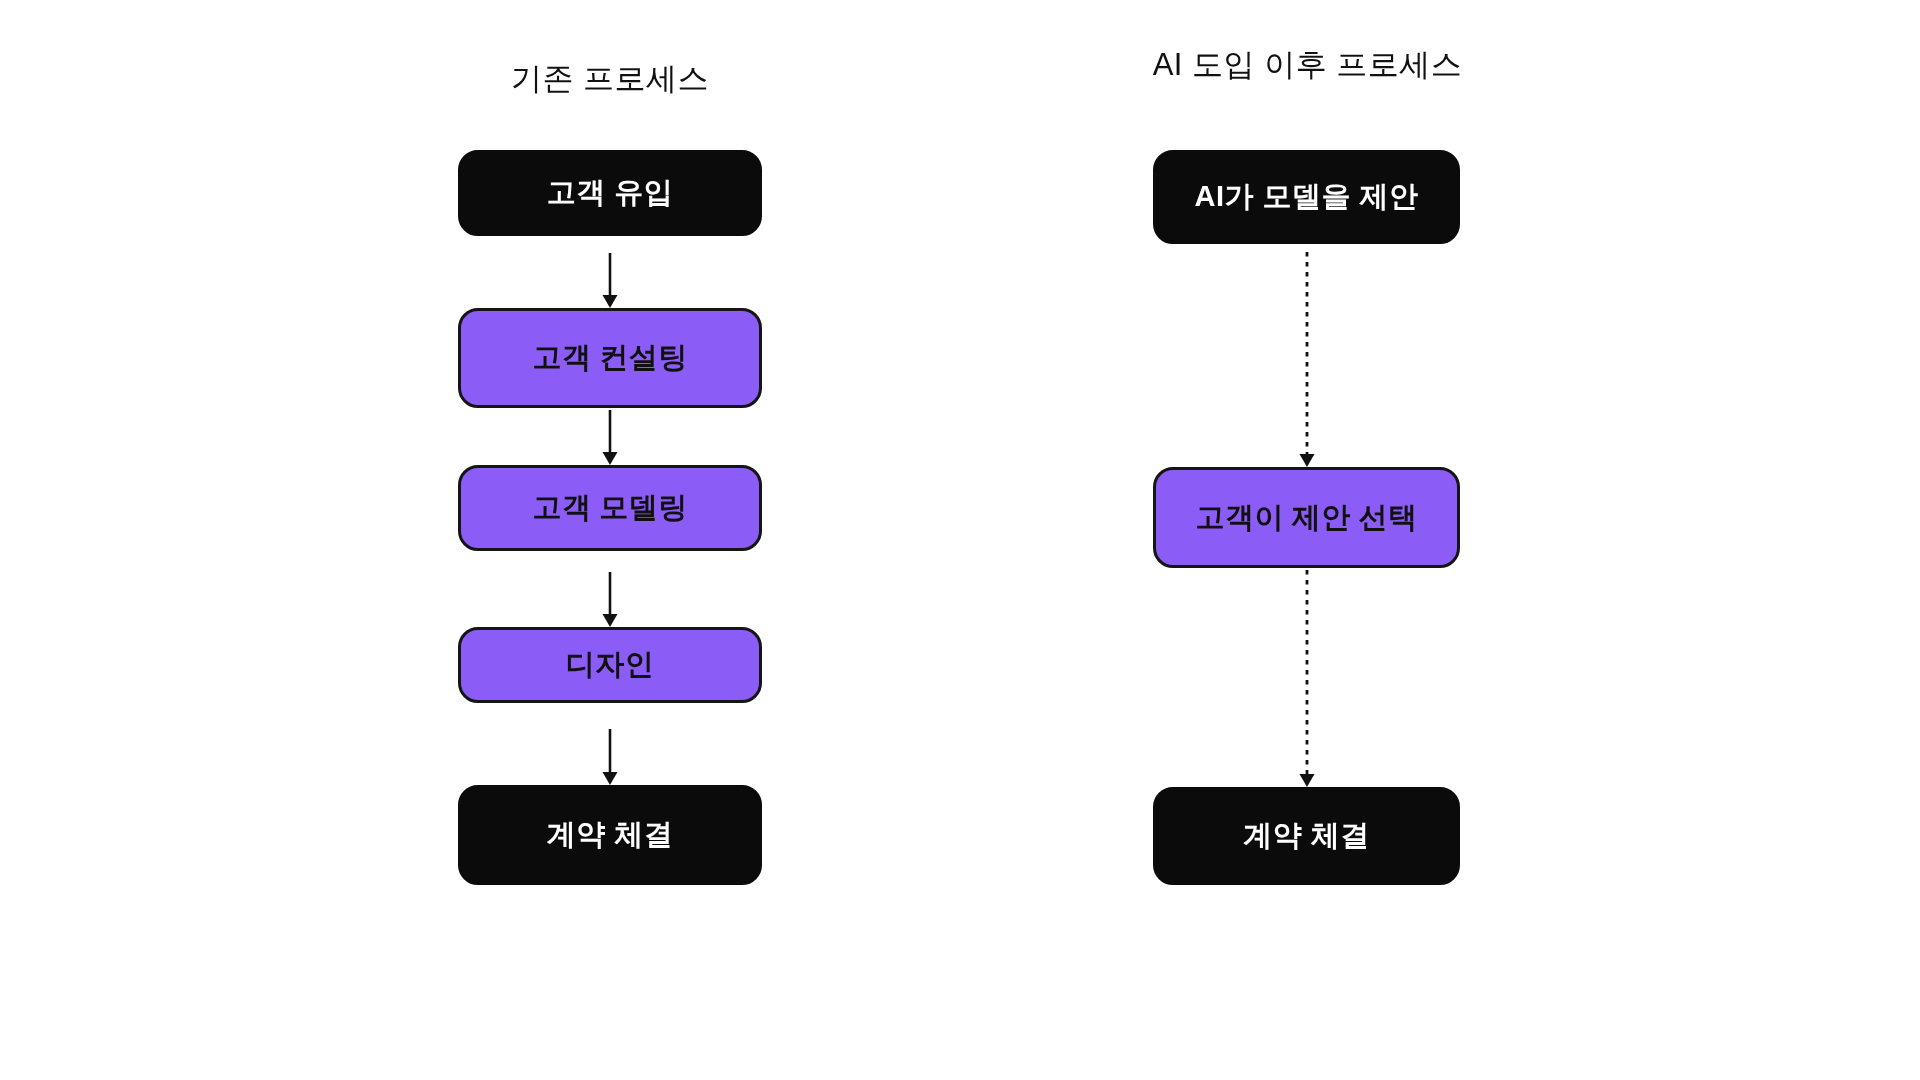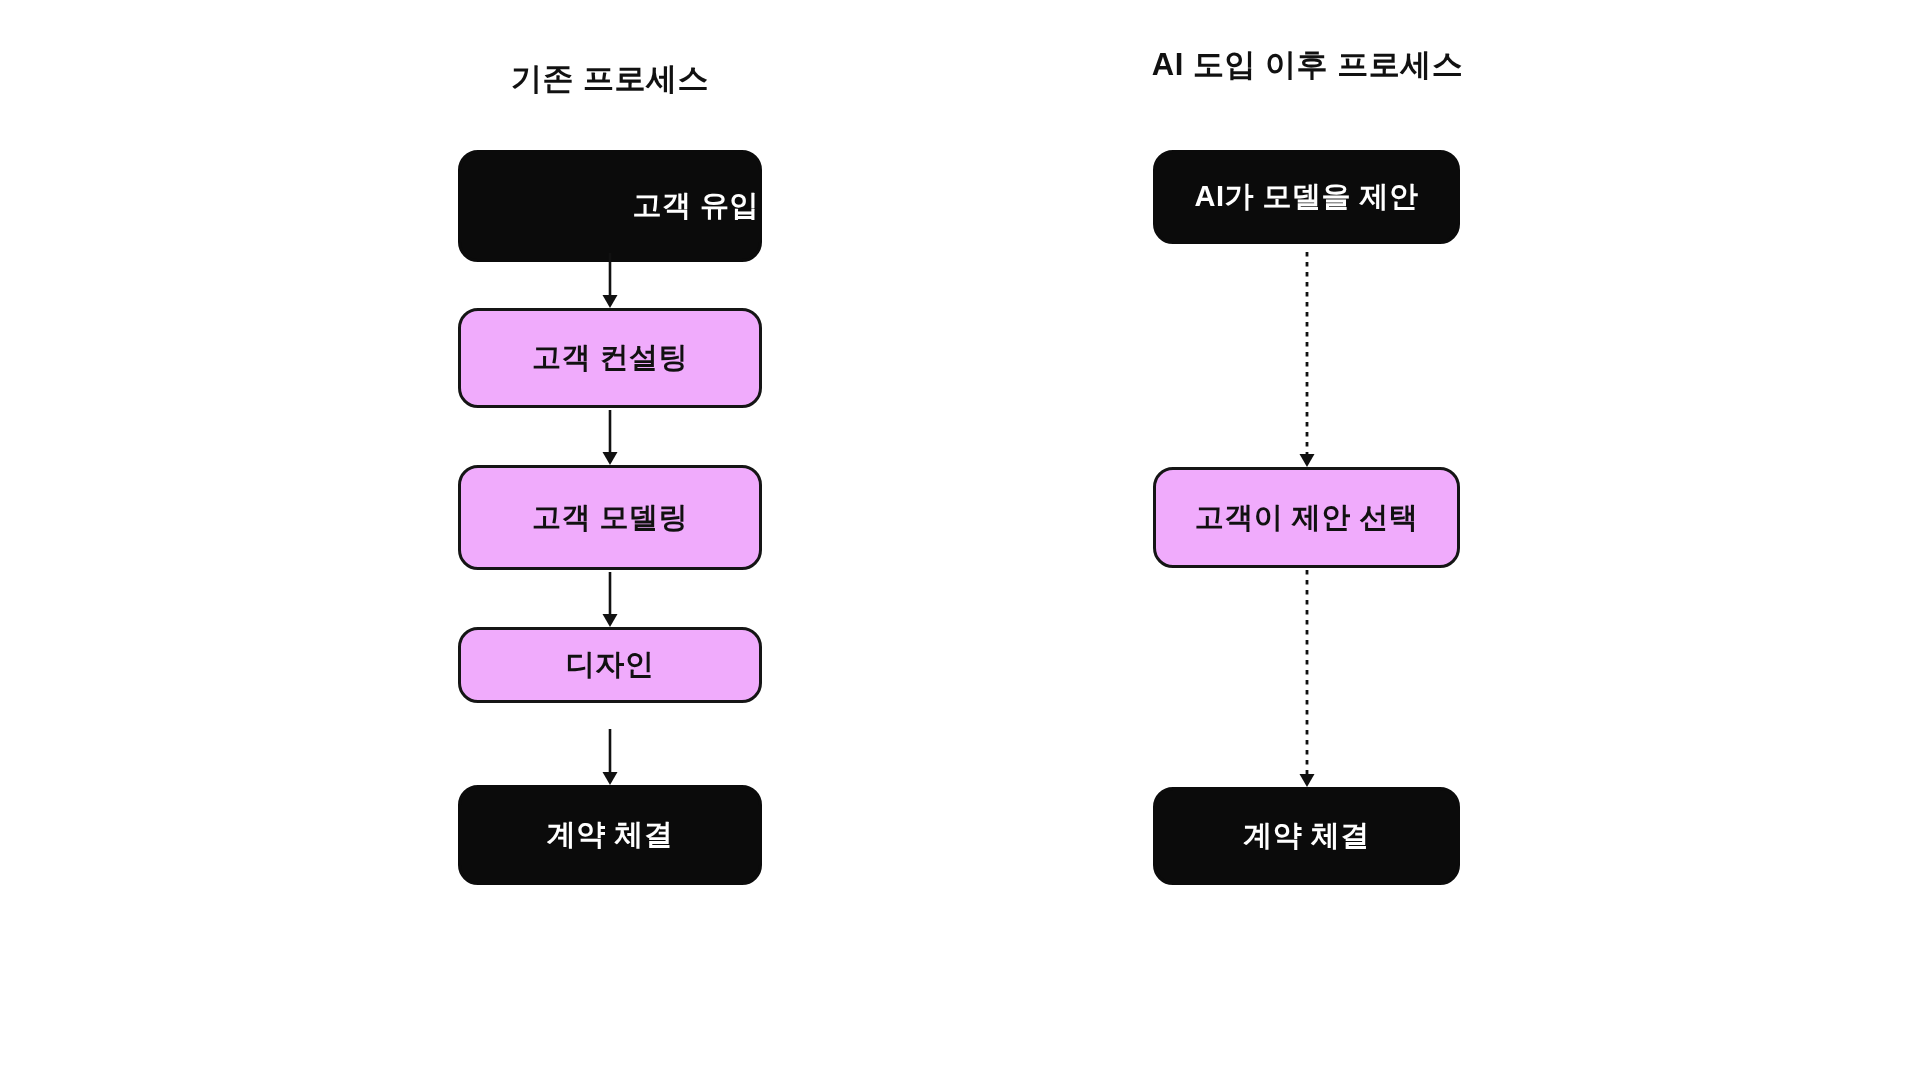--- a/index.html
+++ b/index.html
@@ -11,21 +11,21 @@
   }
   .canvas {
     position: relative;
     width: 1920px; height: 1080px;
     background: #ffffff;
   }
   .col-title {
     position: absolute;
     text-align: center;
     font-size: 31px;
-    font-weight: 700;
+    font-weight: 400;
     color: #111111;
     letter-spacing: 0.5px;
     white-space: nowrap;
   }
   .col-title.left  { left: 458px; width: 304px; top: 58px; }
   .col-title.right { left: 1130px; width: 355px; top: 44px; }
   .flow-node {
     position: absolute;
     display: flex;
     align-items: center;
@@ -35,29 +35,30 @@
     font-weight: 700;
     letter-spacing: 0.5px;
     white-space: nowrap;
   }
   .flow-node.filled {
     background: #0b0b0b;
     color: #ffffff;
     border: 3.5px solid #0b0b0b;
   }
   .flow-node.outline {
-    background: #f0abfc;
+    background: #8b5cf6;
     color: #111111;
     border: 3.5px solid #151515;
+    font-family: Liberation Serif, serif;
   }
   
   .ln { left: 458px; width: 304px; }
-  .ln1 { top: 150px; height: 112px; justify-content: flex-end; }
+  .ln1 { top: 150px; height: 86px; }
   .ln2 { top: 308px; height: 100px; }
-  .ln3 { top: 465px; height: 105px; }
+  .ln3 { top: 465px; height: 86px; }
   .ln4 { top: 627px; height: 76px; }
   .ln5 { top: 785px; height: 100px; }
   
   .rn { left: 1153px; width: 307px; }
   .rn1 { top: 150px; height: 94px; }
   .rn2 { top: 467px; height: 101px; }
   .rn3 { top: 787px; height: 98px; }
   .arrow-layer {
     position: absolute;
     inset: 0;

